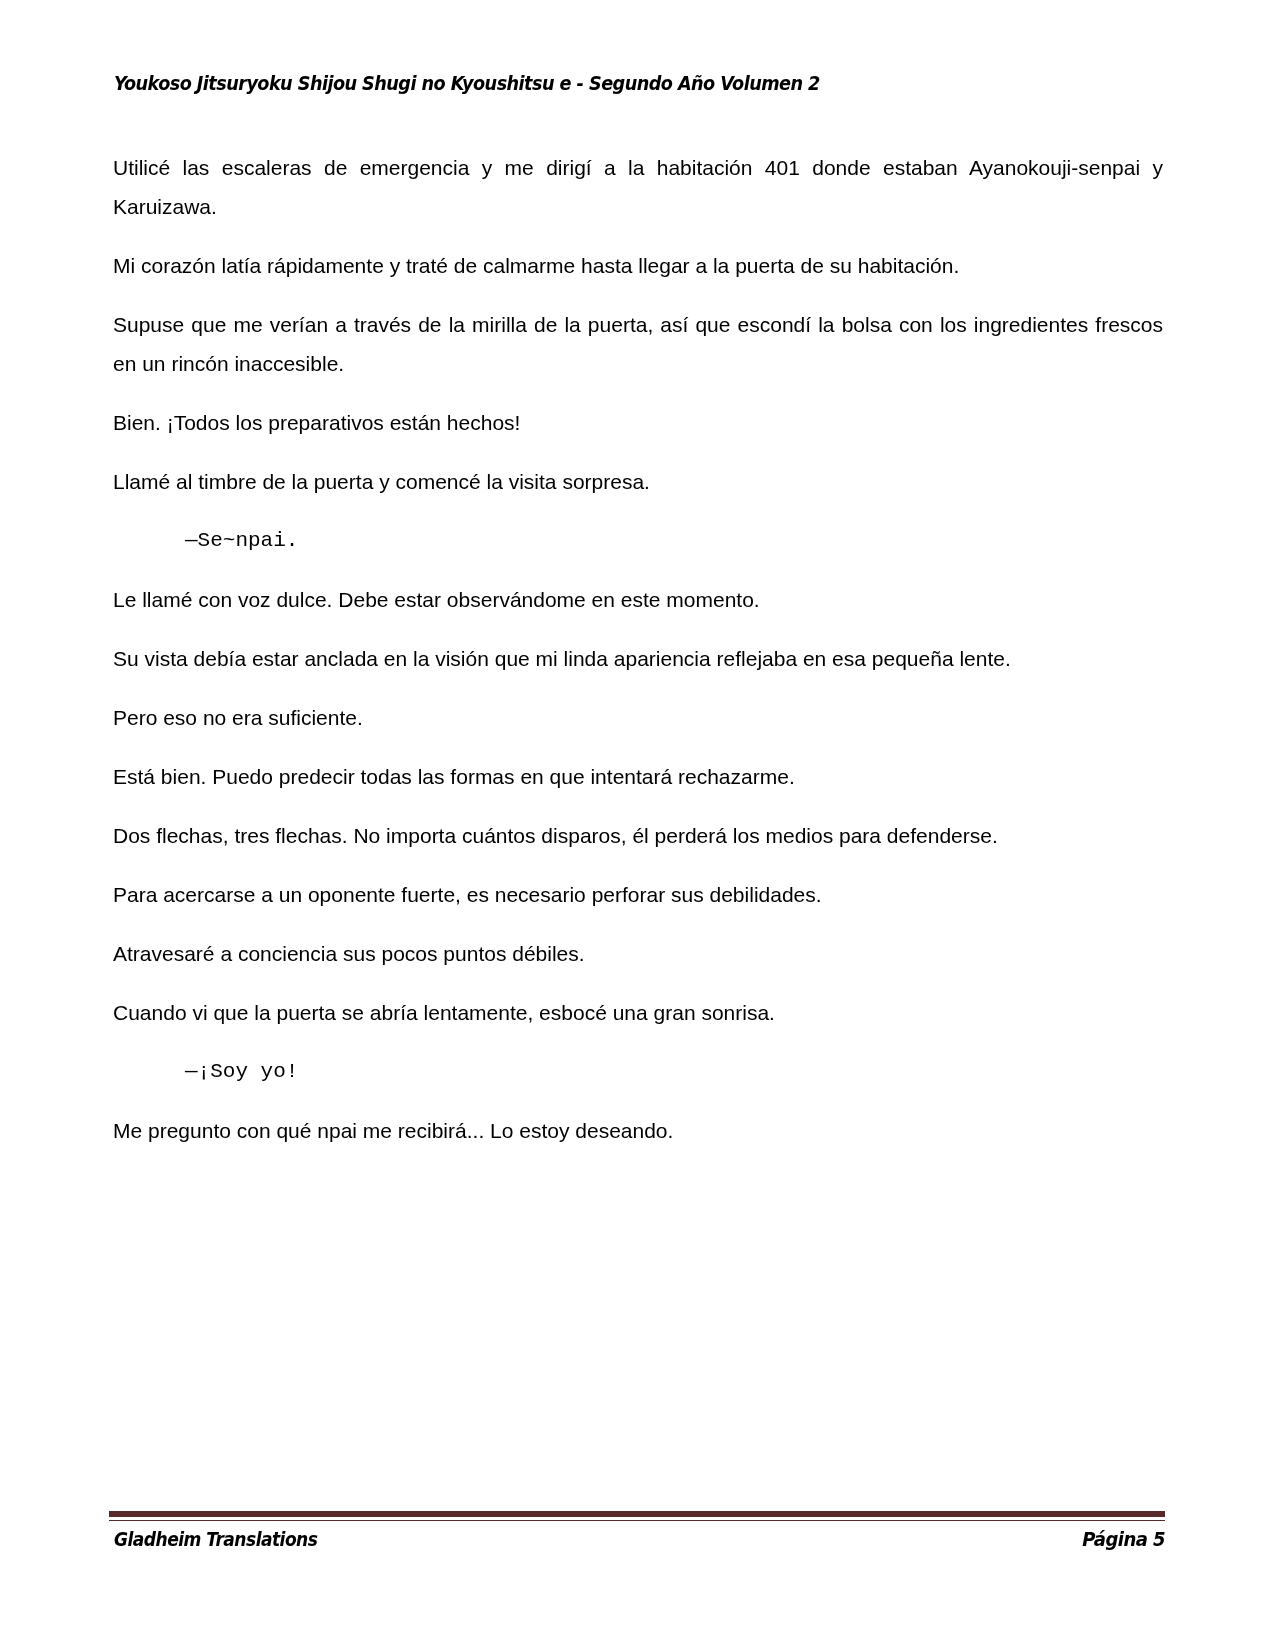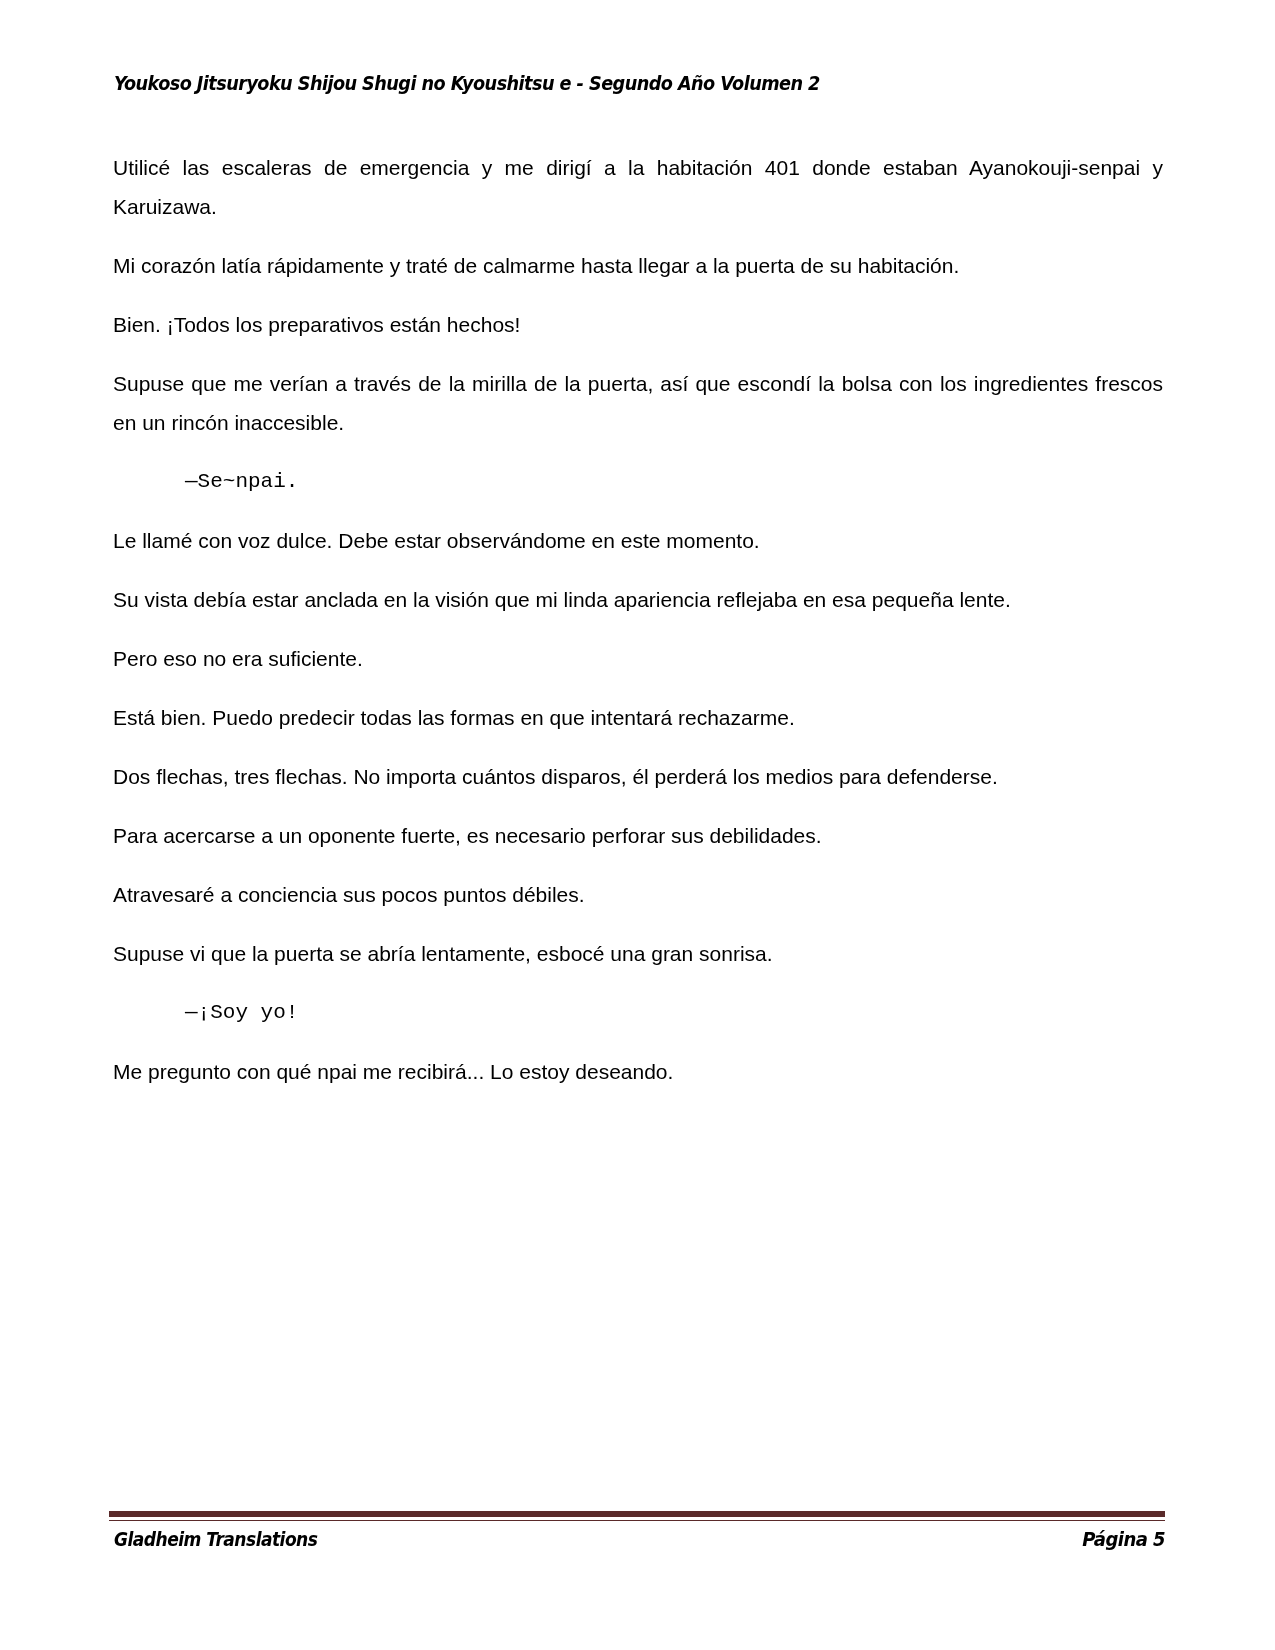--- a/index.html
+++ b/index.html
@@ -42,31 +42,32 @@
   .footer-right { right: 110px; transform: scaleX(0.95); transform-origin: right top; }
 </style>
 </head>
 <body>
 
 <div class="header">Youkoso Jitsuryoku Shijou Shugi no Kyoushitsu e - Segundo Año Volumen 2</div>
 
 <div class="body-text">
   <p class="para">Utilicé las escaleras de emergencia y me dirigí a la habitación 401 donde estaban Ayanokouji-senpai y Karuizawa.</p>
   <p class="para">Mi corazón latía rápidamente y traté de calmarme hasta llegar a la puerta de su habitación.</p>
+  <p class="para">Supuse que me verían a través de la mirilla de la puerta, así que escondí la bolsa con los ingredientes frescos en un rincón inaccesible.</p>
   <p class="para single">Bien. ¡Todos los preparativos están hechos!</p>
-  <p class="para">Supuse que me verían a través de la mirilla de la puerta, así que escondí la bolsa con los ingredientes frescos en un rincón inaccesible.</p>
+  <p class="para single">Llamé al timbre de la puerta y comencé la visita sorpresa.</p>
   <p class="para dialog">—Se~npai.</p>
   <p class="para single">Le llamé con voz dulce. Debe estar observándome en este momento.</p>
   <p class="para">Su vista debía estar anclada en la visión que mi linda apariencia reflejaba en esa pequeña lente.</p>
   <p class="para single">Pero eso no era suficiente.</p>
   <p class="para single">Está bien. Puedo predecir todas las formas en que intentará rechazarme.</p>
   <p class="para">Dos flechas, tres flechas. No importa cuántos disparos, él perderá los medios para defenderse.</p>
   <p class="para single">Para acercarse a un oponente fuerte, es necesario perforar sus debilidades.</p>
   <p class="para single">Atravesaré a conciencia sus pocos puntos débiles.</p>
-  <p class="para single">Supuse vi que la puerta se abría lentamente, esbocé una gran sonrisa.</p>
+  <p class="para single">Cuando vi que la puerta se abría lentamente, esbocé una gran sonrisa.</p>
   <p class="para dialog">—¡Soy yo!</p>
   <p class="para single">Me pregunto con qué npai me recibirá... Lo estoy deseando.</p>
 </div>
 
 <div class="footer-rule-thick"></div>
 <div class="footer-rule-thin"></div>
 <div class="footer-left">Gladheim Translations</div>
 <div class="footer-right">Página 5</div>
 
 </body></html>

